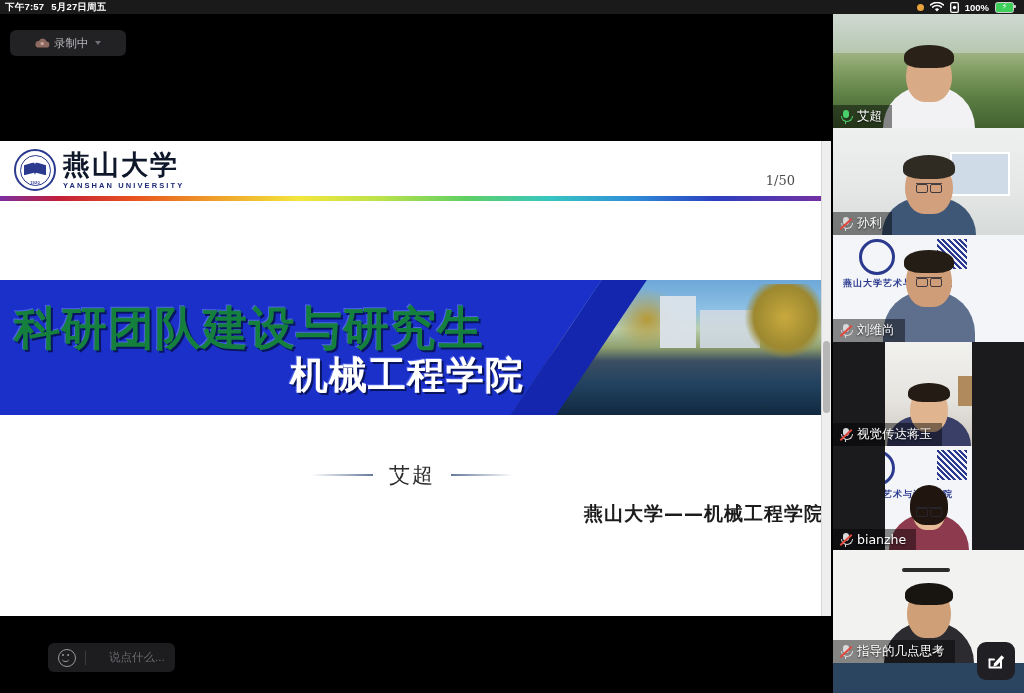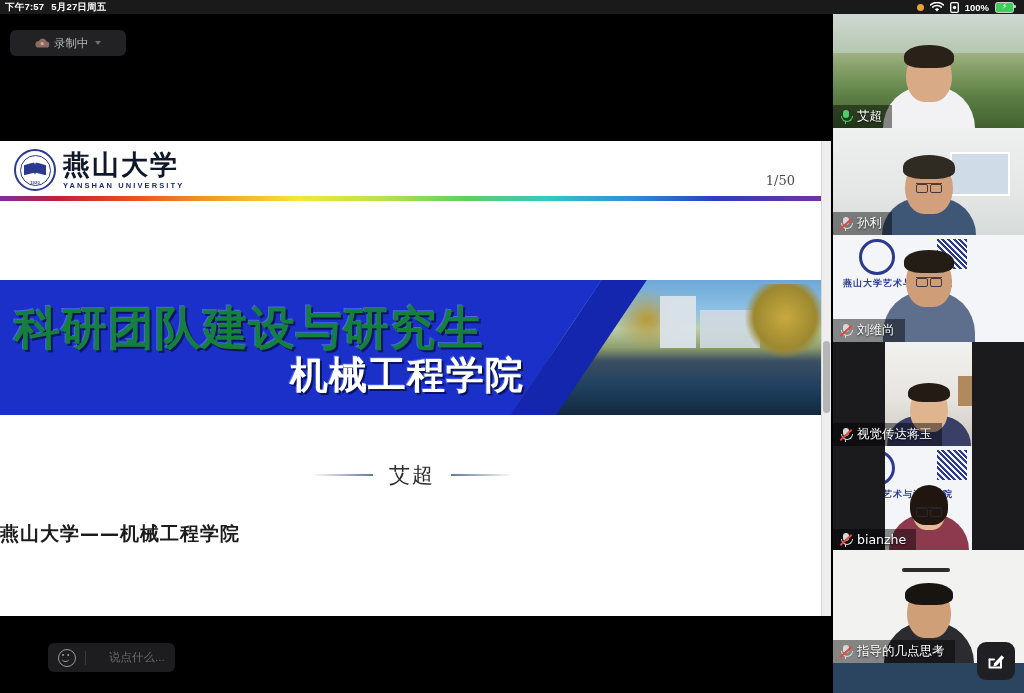--- a/index.html
+++ b/index.html
@@ -68,21 +68,21 @@
      text-shadow:2px 2px 0 #0a1560,-1px -1px 0 #4f63e8;}
   .title-l2{position:absolute;left:290px;top:70px;font-family:"DejaVu Sans","Liberation Sans",sans-serif;
      font-size:38px;font-weight:700;color:#fff;letter-spacing:1px;
      text-shadow:2px 2px 0 #0a1560,-1px -1px 0 #4f63e8;}
 
   
   .presenter-row{position:absolute;left:0;top:320px;width:824px;display:flex;align-items:center;justify-content:center;gap:16px;}
   .rule{width:62px;height:1.5px;background:linear-gradient(to right,rgba(60,90,140,0),#64799c);}
   .rule.r2{background:linear-gradient(to left,rgba(60,90,140,0),#64799c);}
   .presenter{font-family:"DejaVu Serif","Liberation Serif",serif;font-size:21px;color:#2b2b2b;letter-spacing:2px;}
-  .affil{position:absolute;left:0;top:380px;width:824px;text-align:left;
+  .affil{position:absolute;left:0;top:360px;width:824px;text-align:right;
      font-family:"DejaVu Sans","Liberation Sans",sans-serif;font-size:19px;font-weight:700;color:#1c1c1c;letter-spacing:1px;}
   .sdate{position:absolute;left:0;top:438px;width:824px;text-align:center;
      font-family:"DejaVu Serif","Liberation Serif",serif;font-size:14.5px;font-weight:700;color:#222;}
 
   
   .vscroll{position:absolute;right:0;top:0;width:9px;height:475px;background:#eeeeee;border-left:1px solid #d7d7d7;z-index:12;}
   .vthumb{position:absolute;left:1px;top:200px;width:7px;height:72px;background:#b6b6b6;border-radius:4px;}
 
   
   .chatbar{position:absolute;left:48px;top:643px;height:29px;display:flex;align-items:center;

